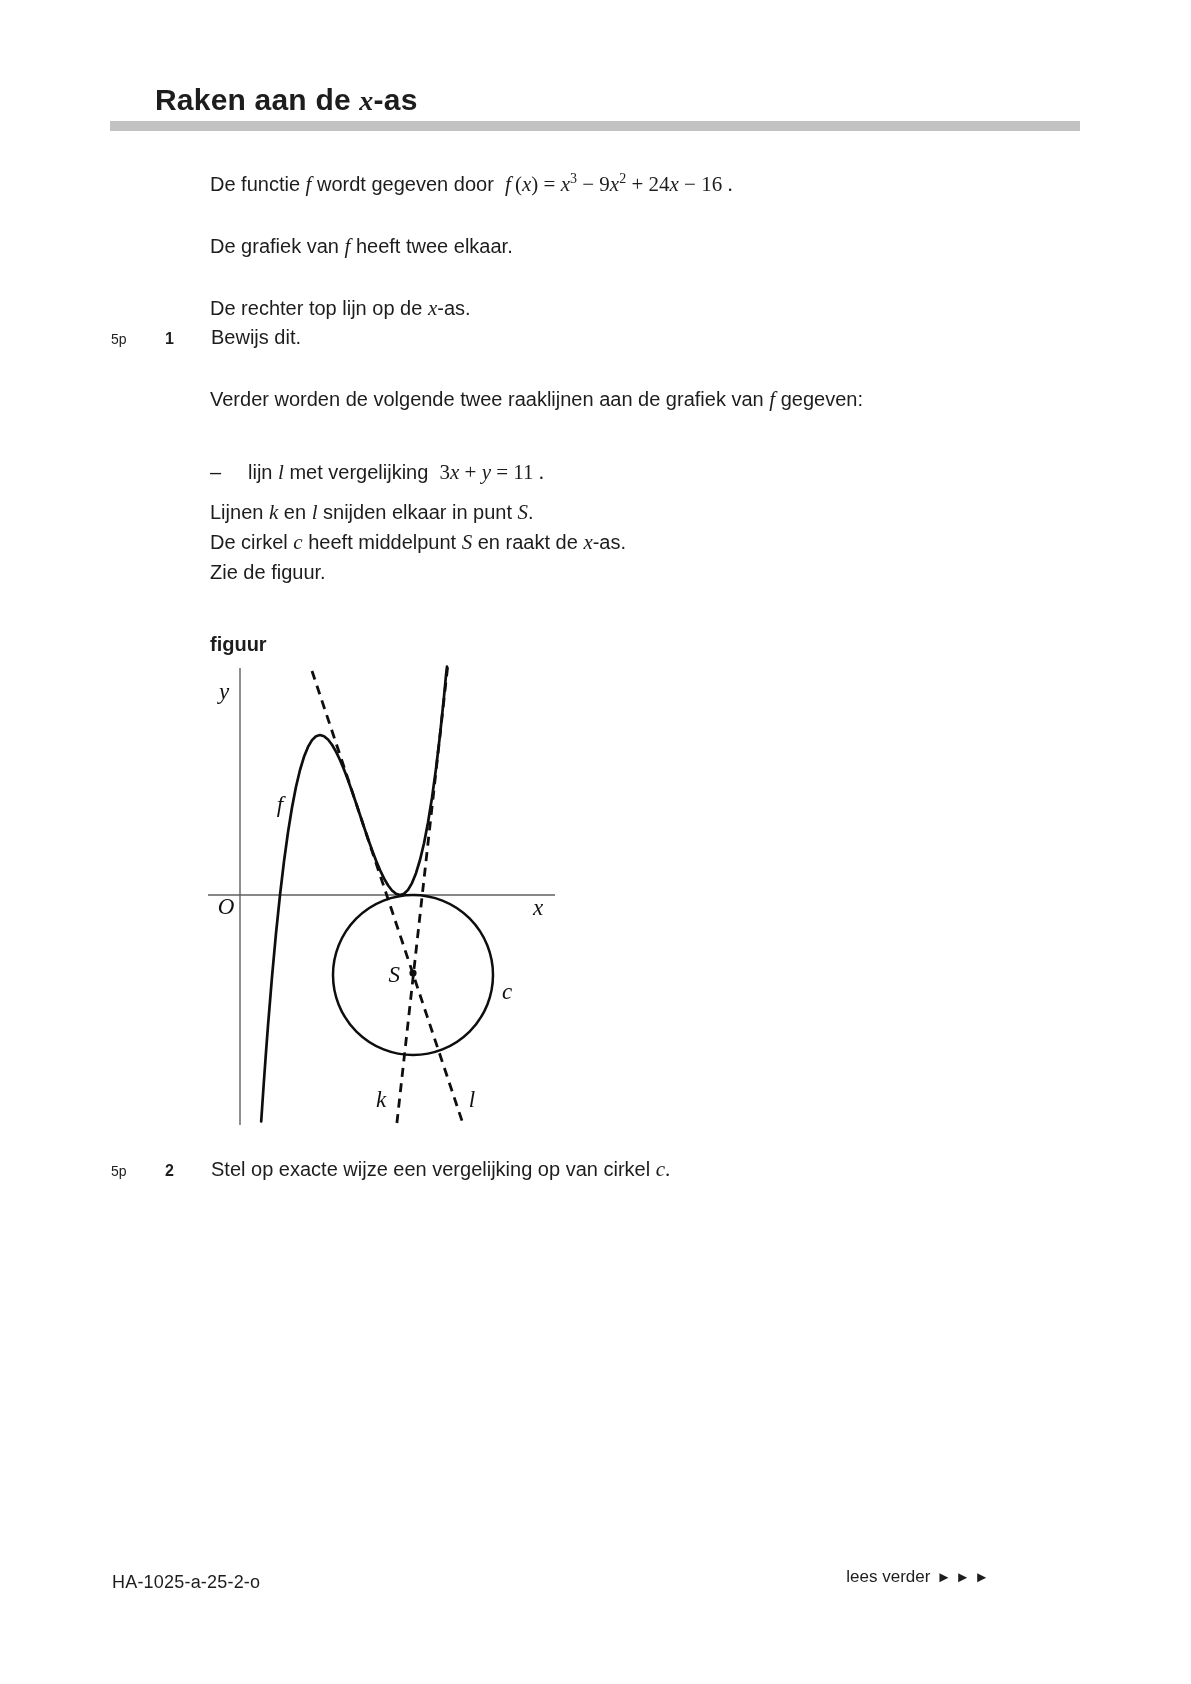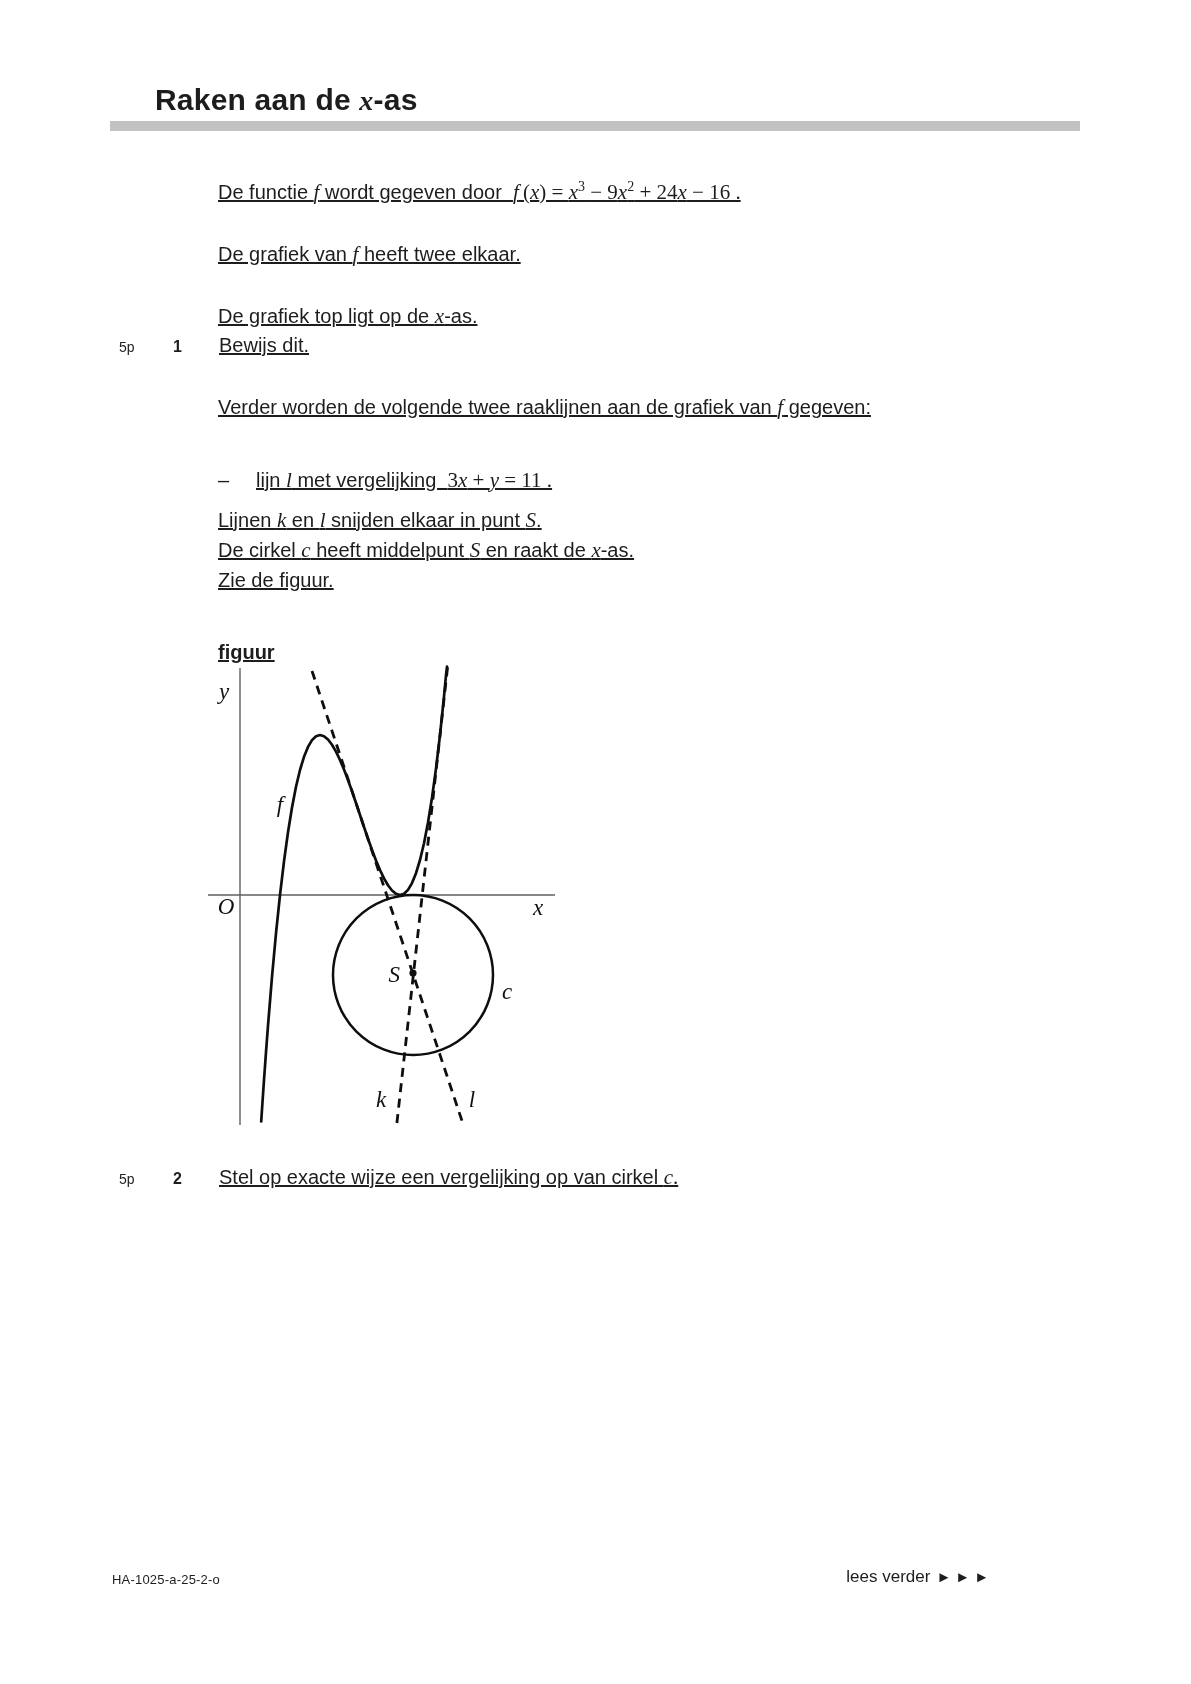--- a/index.html
+++ b/index.html
@@ -8,22 +8,22 @@
     font-family:"Liberation Sans", sans-serif; color:#1d1d1d; overflow:hidden;
   }
   .title {
     position:absolute; left:155px; top:85px; margin:0;
     font-size:30px; font-weight:bold; line-height:1; letter-spacing:0.2px;
     white-space:pre;
   }
   .rule { position:absolute; left:110px; top:121px; width:970px; height:10px; background:#c2c2c2; }
 
   .para, .listrow, .qrow, .figcaption {
-    position:absolute; left:210px; margin:8px;
-    font-size:20px; line-height:29px; white-space:pre-wrap;text-decoration:underline;
+    position:absolute; left:210px; margin:0;
+    font-size:20px; line-height:29px; white-space:pre-wrap;
   }
   .p-function   { top:170px; }
   .p-graph      { top:232px; }
   .p-right-top  { top:294px; }
   .p-tangents   { top:385px; }
   .l-line-k     { top:424px; }
   .l-line-l     { top:458px; }
   .p-block2     { top:497px; line-height:30px; }
   .figcaption   { top:630px; font-weight:bold; }
 
@@ -43,36 +43,36 @@
   .seg-bt { }
   .seg-vt { font-family:"Liberation Serif", serif; font-style:italic; font-weight:700; font-size:28px; }
 
   .figure-svg { position:absolute; left:190px; top:615px; }
   .axis   { stroke:#5f5f5f; stroke-width:1.4; }
   .curve  { fill:none; stroke:#0e0e0e; stroke-width:2.7; stroke-linejoin:round; stroke-linecap:round; }
   .dashes { stroke:#0e0e0e; stroke-width:2.8; stroke-dasharray:9 6.5; }
   .circ   { fill:none; stroke:#0e0e0e; stroke-width:2.5; }
   .figtext{ font-family:"Liberation Serif", serif; font-style:italic; font-size:23px; fill:#111; }
 
-  .footer-code { position:absolute; left:112px; top:1572px; font-size:13px; letter-spacing:0.2px; }
+  .footer-code { position:absolute; left:112px; top:1572px; font-size:18px; letter-spacing:0.2px; }
   .footer-page { position:absolute; left:0; top:1567px; width:1191px; text-align:center; font-size:17px; }
   .footer-next { position:absolute; right:111px; top:1567px; font-size:17px; white-space:pre; }
   .footer-next .arrows { font-size:15px; letter-spacing:4px; margin-left:6px; }
 </style>
 </head>
 <body>
 
 <div class="page">
 
   <h1 class="title"><span class="seg-bt">Raken aan de </span><span class="seg-vt">x</span><span class="seg-bt">-as</span></h1>
   <div class="rule"></div>
 
   <p class="para p-function"><span class="seg-t">De functie </span><span class="seg-v">f</span><span class="seg-t"> wordt gegeven door  </span><span class="seg-v">f</span><span class="seg-n"> (</span><span class="seg-v">x</span><span class="seg-n">) = </span><span class="seg-v">x</span><span class="seg-ns">3</span><span class="seg-n"> − 9</span><span class="seg-v">x</span><span class="seg-ns">2</span><span class="seg-n"> + 24</span><span class="seg-v">x</span><span class="seg-n"> − 16 .</span></p>
   <p class="para p-graph"><span class="seg-t">De grafiek van </span><span class="seg-v">f</span><span class="seg-t"> heeft twee elkaar.</span></p>
-  <p class="para p-right-top"><span class="seg-t">De grafiek top ligt op de </span><span class="seg-v">x</span><span class="seg-t">-as.</span></p>
+  <p class="para p-right-top"><span class="seg-t">De rechter top lijn op de </span><span class="seg-v">x</span><span class="seg-t">-as.</span></p>
 
   <div class="qrow q-row-1"><span class="pts">5p</span><span class="qnum">1</span><span class="qtext"><span class="seg-t">Bewijs dit.</span></span></div>
 
   <p class="para p-tangents"><span class="seg-t">Verder worden de volgende twee raaklijnen aan de grafiek van </span><span class="seg-v">f</span><span class="seg-t"> gegeven:</span></p>
 
   <div class="listrow l-line-l"><span class="bullet">–</span><span><span class="seg-t">lijn </span><span class="seg-v">l</span><span class="seg-t"> met vergelijking  </span><span class="seg-n">3</span><span class="seg-v">x</span><span class="seg-n"> + </span><span class="seg-v">y</span><span class="seg-n"> = 11 .</span></span></div>
 
   <p class="para p-block2"><span><span class="seg-t">Lijnen </span><span class="seg-v">k</span><span class="seg-t"> en </span><span class="seg-v">l</span><span class="seg-t"> snijden elkaar in punt </span><span class="seg-v">S</span><span class="seg-t">.</span></span><br><span><span class="seg-t">De cirkel </span><span class="seg-v">c</span><span class="seg-t"> heeft middelpunt </span><span class="seg-v">S</span><span class="seg-t"> en raakt de </span><span class="seg-v">x</span><span class="seg-t">-as.</span></span><br><span><span class="seg-t">Zie de figuur.</span></span></p>
 
   <p class="figcaption">figuur</p>

